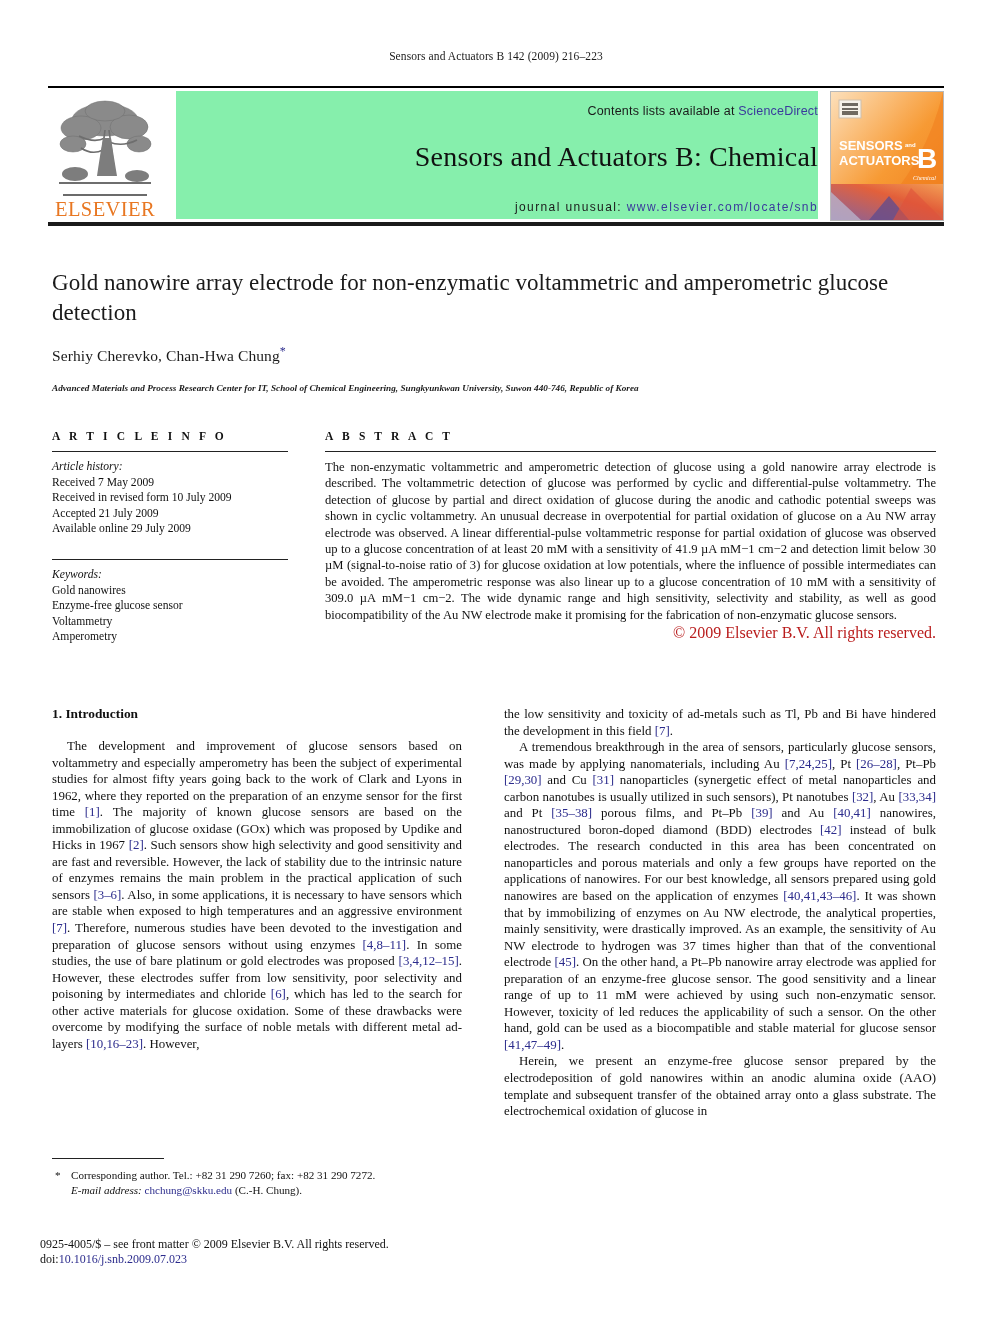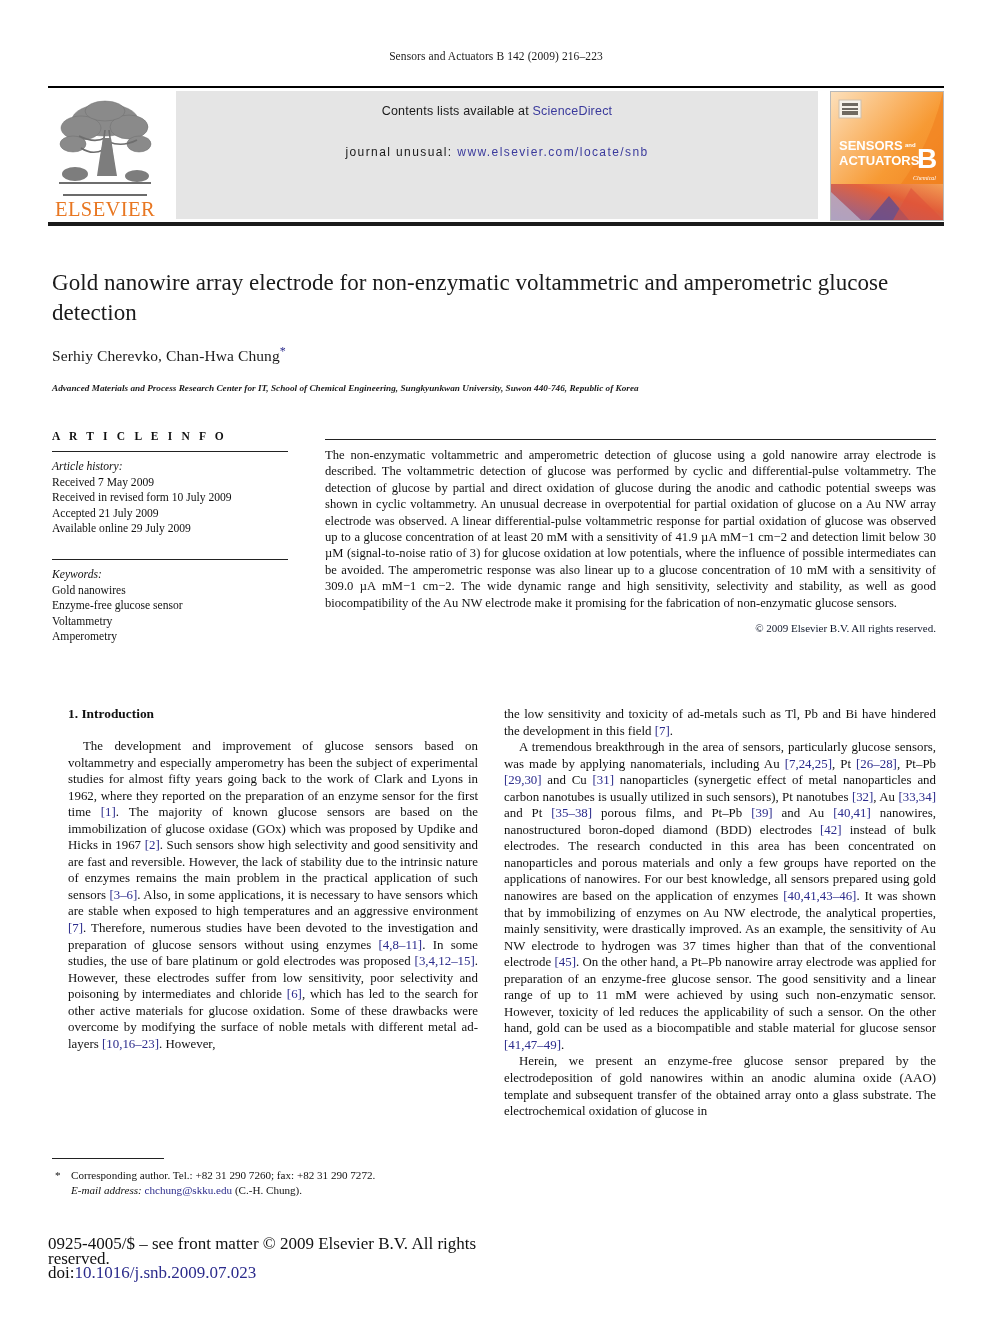--- a/index.html
+++ b/index.html
@@ -76,22 +76,22 @@
     background: #6b6b6b;
     margin-bottom: 2px;
   }
 
   .banner {
     position: absolute;
     top: 5px;
     left: 128px;
     width: 642px;
     height: 128px;
-    background: #e5e5e5;
-    text-align: center;
+    background: #86efac;
+    text-align: right;
   }
   .banner .contents-line {
     font-family: "Liberation Sans", sans-serif;
     font-size: 12.5px;
     color: #1a1a1a;
     margin-top: 13px;
     letter-spacing: 0.2px;
   }
   .banner .sd-link {
     color: #3a3a9c;
@@ -210,31 +210,31 @@
   .meta-gap {
     height: 13px;
   }
   .abstract-body {
     font-size: 12.6px;
     line-height: 16.4px;
     text-align: justify;
     color: #111;
   }
   .copyright {
-    font-size: 11px;
+    font-size: 16px;
     text-align: right;
-    margin-top: 11px;
-    color: #0f172a;
+    margin-top: 1px;
+    color: #b91c1c;
   }
 
   
   .body-left {
     position: absolute;
     top: 706px;
-    left: 68px;
+    left: 52px;
     width: 410px;
   }
   .body-right {
     position: absolute;
     top: 706px;
     left: 504px;
     width: 432px;
   }
   .section-heading {
     font-family: "Liberation Serif", serif;
@@ -286,23 +286,23 @@
   }
   .fn-italic {
     font-style: italic;
   }
   .link-blue {
     color: #2b2b8c;
   }
   .imprint {
     position: absolute;
     top: 1237px;
-    left: 48px;
+    left: 40px;
     width: 430px;
-    font-size: 17px;
+    font-size: 12px;
     line-height: 14.6px;
     color: #111;
   }
 </style>
 </head>
 <body>
 
 <div class="page">
 
   <div class="running-head">Sensors and Actuators B 142 (2009) 216–223</div>
@@ -335,20 +335,21 @@
         <rect x="6" y="88" width="92" height="2" fill="#6e6e6e"></rect>
       </svg>
       <div class="elsevier-bar"></div>
       <div class="elsevier-word">ELSEVIER</div>
     </div>
 
     <div class="banner">
       <div class="contents-line">
         <span>Contents lists available at </span><span class="sd-link">ScienceDirect</span>
       </div>
+      <div class="journal-title">Sensors and Actuators B: Chemical</div>
       <div class="homepage-line">
         <span>journal unusual:</span>
         <span class="homepage-url">www.elsevier.com/locate/snb</span>
       </div>
     </div>
 
     <div class="cover-thumb">
       <svg width="112" height="128" viewBox="0 0 112 128">
         <defs>
           <linearGradient id="og" x1="0" y1="0" x2="1" y2="1">
@@ -404,20 +405,21 @@
     <div class="meta-gap"></div>
     <hr class="hr-thin">
     <div class="meta-head">Keywords:</div>
     <div class="meta-line">Gold nanowires</div>
     <div class="meta-line">Enzyme-free glucose sensor</div>
     <div class="meta-line">Voltammetry</div>
     <div class="meta-line">Amperometry</div>
   </div>
 
   <div class="abs-col">
+    <div class="section-caps">A B S T R A C T</div>
     <hr class="hr-thin">
     <div class="abstract-body">The non-enzymatic voltammetric and amperometric detection of glucose using a gold nanowire array electrode is described. The voltammetric detection of glucose was performed by cyclic and differential-pulse voltammetry. The detection of glucose by partial and direct oxidation of glucose during the anodic and cathodic potential sweeps was shown in cyclic voltammetry. An unusual decrease in overpotential for partial oxidation of glucose on a Au NW array electrode was observed. A linear differential-pulse voltammetric response for partial oxidation of glucose was observed up to a glucose concentration of at least 20 mM with a sensitivity of 41.9 µA mM−1 cm−2 and detection limit below 30 µM (signal-to-noise ratio of 3) for glucose oxidation at low potentials, where the influence of possible intermediates can be avoided. The amperometric response was also linear up to a glucose concentration of 10 mM with a sensitivity of 309.0 µA mM−1 cm−2. The wide dynamic range and high sensitivity, selectivity and stability, as well as good biocompatibility of the Au NW electrode make it promising for the fabrication of non-enzymatic glucose sensors.</div>
     <div class="copyright">© 2009 Elsevier B.V. All rights reserved.</div>
   </div>
 
   <div class="body-left">
     <div class="section-heading">1.  Introduction</div>
     <p class="para">The development and improvement of glucose sensors based on voltammetry and especially amperometry has been the subject of experimental studies for almost fifty years going back to the work of Clark and Lyons in 1962, where they reported on the preparation of an enzyme sensor for the first time <span class="ref">[1]</span>. The majority of known glucose sensors are based on the immobilization of glucose oxidase (GOx) which was proposed by Updike and Hicks in 1967 <span class="ref">[2]</span>. Such sensors show high selectivity and good sensitivity and are fast and reversible. However, the lack of stability due to the intrinsic nature of enzymes remains the main problem in the practical application of such sensors <span class="ref">[3–6]</span>. Also, in some applications, it is necessary to have sensors which are stable when exposed to high temperatures and an aggressive environment <span class="ref">[7]</span>. Therefore, numerous studies have been devoted to the investigation and preparation of glucose sensors without using enzymes <span class="ref">[4,8–11]</span>. In some studies, the use of bare platinum or gold electrodes was proposed <span class="ref">[3,4,12–15]</span>. However, these electrodes suffer from low sensitivity, poor selectivity and poisoning by intermediates and chloride <span class="ref">[6]</span>, which has led to the search for other active materials for glucose oxidation. Some of these drawbacks were overcome by modifying the surface of noble metals with different metal ad-layers <span class="ref">[10,16–23]</span>. However,</p>
   </div>
 

